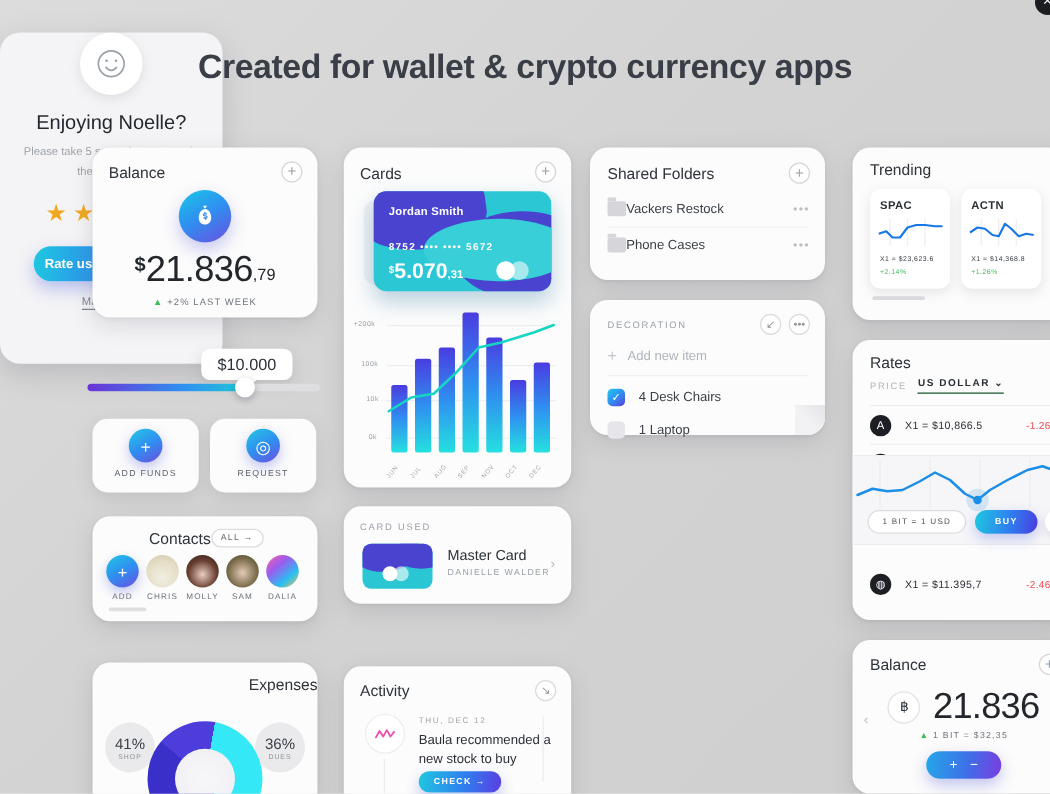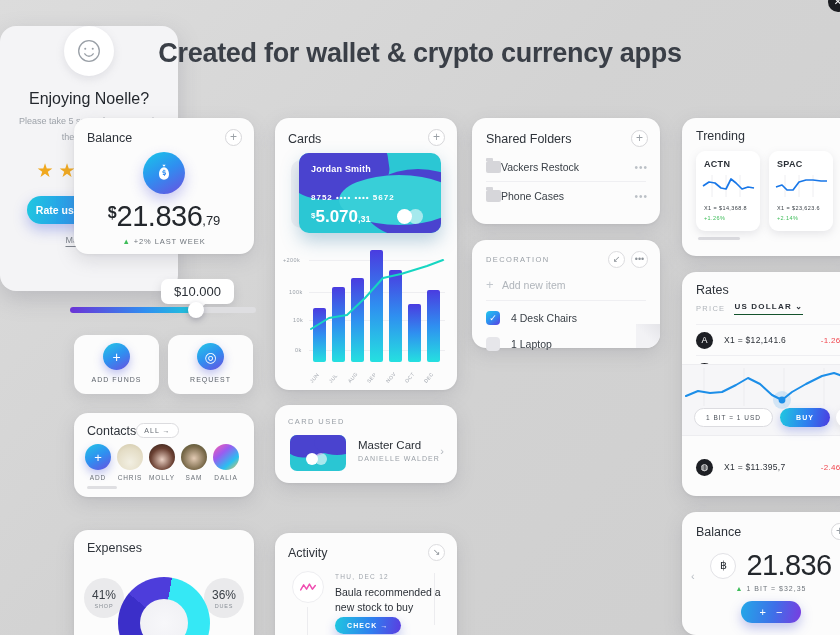--- a/index.html
+++ b/index.html
@@ -67,39 +67,39 @@
   #actAdd{ left:74px; top:335px; }
   #actReq{ left:168px; top:335px; }
   .act .circ { width:27px;height:27px;border-radius:50%;margin:8px auto 0;
     display:flex;align-items:center;justify-content:center;color:#fff;font-size:14px;
     background: linear-gradient(150deg,#25c8e6 0%, #2f8ff0 50%, #6b4fe0 100%);
     box-shadow:0 4px 10px rgba(80,90,220,0.35); }
   .act .lbl { text-align:center;font-size:7px;letter-spacing:1px;color:#5d636b;margin-top:6px; }
 
   
   #contactsCard{ left:74px; top:413px; width:180px; height:84px; }
-  #contactsCard .hdr{ display:flex;justify-content:flex-start;align-items:center;padding:10px 11px 0 13px; }
+  #contactsCard .hdr{ display:flex;justify-content:center;align-items:center;padding:10px 11px 0 13px; }
   .allbtn{ border:1px solid #dcdcdf;border-radius:9px;font-size:7px;letter-spacing:1px;color:#62686f;
            padding:3px 7px; background:#fff; }
   .avatars{ display:flex; gap:6px; padding:6px 0 0 11px; }
   .av{ width:26px;height:26px;border-radius:50%; }
   .av.add{ background: linear-gradient(150deg,#22c5e6 0%,#2f8ff0 50%,#6b4fe0 100%);
            color:#fff;font-size:13px;display:flex;align-items:center;justify-content:center;
            box-shadow:0 4px 9px rgba(80,90,220,0.33); }
   .av.p1{ background: radial-gradient(circle at 50% 70%,#f2efe2 0%,#e4ddc6 60%,#cfc6a6 100%); }
   .av.p2{ background: radial-gradient(circle at 50% 60%,#e9cfc2 0%,#6a4032 55%,#2a1a14 100%); }
   .av.p3{ background: radial-gradient(circle at 50% 55%,#e3cbb4 0%,#7a6a4a 60%,#3d4a28 100%); }
   .av.p4{ background: linear-gradient(140deg,#ff5ea8 0%,#9a5cf0 35%,#28c0f0 70%,#f2c14e 100%); }
   .avname{ font-size:6.5px;letter-spacing:0.9px;color:#6a7077;text-align:center;width:26px;margin-top:4px; }
   .avcol{ display:flex;flex-direction:column;align-items:center; }
   .handle{ width:30px;height:3px;border-radius:2px;background:#dfdfe2;margin:5px 0 0 13px; }
 
   
   #expensesCard{ left:74px; top:530px; width:180px; height:120px; overflow:hidden; }
-  #expensesCard .ttl{ padding:11px 0 0 13px; }
+  #expensesCard .ttl{ padding:11px 0 0 13px;text-align:right; }
   .bubble{ position:absolute;width:40px;height:40px;border-radius:50%;background:#eaeaec;
            display:flex;flex-direction:column;align-items:center;justify-content:center; }
   .bubble .pc{ font-size:12px;color:#3a4047; }
   .bubble .nm{ font-size:5.5px;letter-spacing:0.8px;color:#8a9097;margin-top:1px; }
   .donut{ position:absolute; left:44px; top:47px; width:92px;height:92px;border-radius:50%;
     background: conic-gradient(from 180deg, #3b2fc9 0deg 130deg, #4d3ddb 130deg 190deg, #35e8f5 190deg 330deg, #3b2fc9 330deg 360deg);
   }
   .donut:after{ content:"";position:absolute;left:22px;top:22px;width:48px;height:48px;border-radius:50%;
     background: radial-gradient(circle,#f7f7fa 0%,#efeff3 100%); }
 
@@ -495,59 +495,59 @@
     <span class="star off">★</span>
   </div>
   <div class="ratebtn">Rate us on App Store</div>
   <div class="maybe">Maybe later</div>
 </div>
 
 <div class="card" id="trendCard">
   <div class="card-title ttl">Trending</div>
   <div class="tcards">
     <div class="tcard">
+      <div class="sym">SPAC</div>
+      <svg class="tspark" viewBox="0 0 56 26">
+        <line x1="12" y1="2" x2="12" y2="24" stroke="#eeeef1" stroke-width="1"></line>
+        <line x1="26" y1="2" x2="26" y2="24" stroke="#eeeef1" stroke-width="1"></line>
+        <line x1="40" y1="2" x2="40" y2="24" stroke="#eeeef1" stroke-width="1"></line>
+        <polyline points="3,14 9,12 14,17 20,17 26,9 33,7 40,7 48,8 54,8" fill="none" stroke="#1877e8" stroke-width="1.7" stroke-linejoin="round"></polyline>
+      </svg>
+      <div class="v">X1 = $23,623.6</div>
+      <div class="p">+2.14%</div>
+    </div>
+    <div class="tcard">
       <div class="sym">ACTN</div>
       <svg class="tspark" viewBox="0 0 56 26">
         <line x1="12" y1="2" x2="12" y2="24" stroke="#eeeef1" stroke-width="1"></line>
         <line x1="26" y1="2" x2="26" y2="24" stroke="#eeeef1" stroke-width="1"></line>
         <line x1="40" y1="2" x2="40" y2="24" stroke="#eeeef1" stroke-width="1"></line>
         <polyline points="3,13 9,9 15,10 21,15 26,16 31,6 36,10 42,16 48,14 54,15" fill="none" stroke="#1877e8" stroke-width="1.7" stroke-linejoin="round"></polyline>
       </svg>
       <div class="v">X1 = $14,368.8</div>
       <div class="p">+1.26%</div>
     </div>
-    <div class="tcard">
-      <div class="sym">SPAC</div>
-      <svg class="tspark" viewBox="0 0 56 26">
-        <line x1="12" y1="2" x2="12" y2="24" stroke="#eeeef1" stroke-width="1"></line>
-        <line x1="26" y1="2" x2="26" y2="24" stroke="#eeeef1" stroke-width="1"></line>
-        <line x1="40" y1="2" x2="40" y2="24" stroke="#eeeef1" stroke-width="1"></line>
-        <polyline points="3,14 9,12 14,17 20,17 26,9 33,7 40,7 48,8 54,8" fill="none" stroke="#1877e8" stroke-width="1.7" stroke-linejoin="round"></polyline>
-      </svg>
-      <div class="v">X1 = $23,623.6</div>
-      <div class="p">+2.14%</div>
-    </div>
 
   </div>
   <div class="scrollbar"></div>
 </div>
 
 <div class="card" id="ratesCard">
   <div class="card-title ttl">Rates</div>
   <div class="pricerow">
     <div class="pl">PRICE</div>
     <div class="cu">
       <span>US DOLLAR</span>
       <span> ⌄</span>
     </div>
   </div>
   <div class="divl" style="margin-top:9px;"></div>
   <div class="raterow">
     <div class="ricon">A</div>
-    <div class="v">X1 = $12,141.6</div>
+    <div class="v">X1 = $10,866.5</div>
     <div class="pc neg">-1.26%</div>
   </div>
   <div class="divl"></div>
   <div class="raterow">
     <div class="ricon">◭</div>
     <div class="v">X1 = $46,322.2</div>
     <div class="pc pos">+4.36%</div>
   </div>
 
   <div class="expand">

